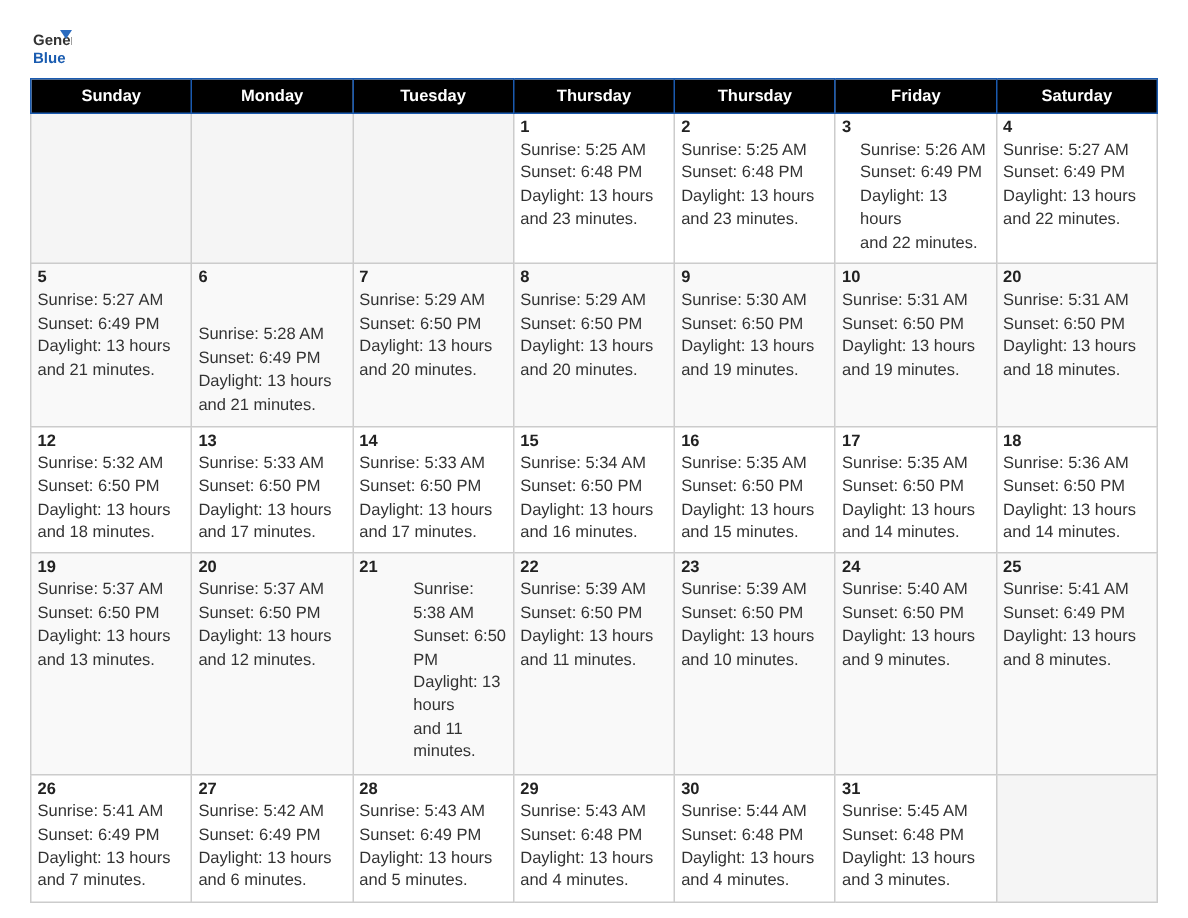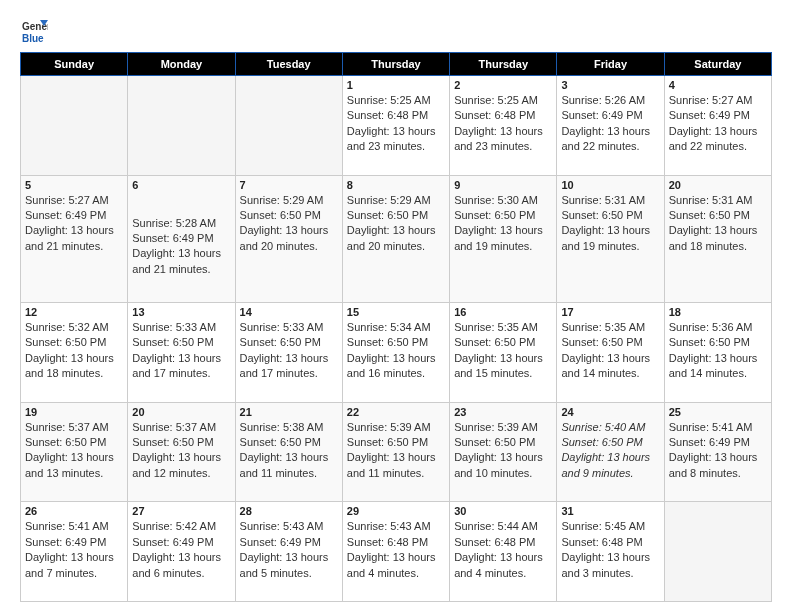--- a/index.html
+++ b/index.html
@@ -156,21 +156,21 @@
           </td>
           <td>
             <span class="day-number">2</span>
             <div class="day-info" style="white-space: pre-line;">Sunrise: 5:25 AM
 Sunset: 6:48 PM
 Daylight: 13 hours
 and 23 minutes.</div>
           </td>
           <td>
             <span class="day-number">3</span>
-            <div class="day-info" style="white-space: pre-line;">Sunrise: 5:26 AM
+            <div class="day-info" style="white-space: pre-line; margin-left: 12px;">Sunrise: 5:26 AM
 Sunset: 6:49 PM
 Daylight: 13 hours
 and 22 minutes.</div>
           </td>
           <td>
             <span class="day-number">4</span>
             <div class="day-info" style="white-space: pre-line;">Sunrise: 5:27 AM
 Sunset: 6:49 PM
 Daylight: 13 hours
 and 22 minutes.</div>
@@ -288,42 +288,42 @@
           </td>
           <td>
             <span class="day-number">20</span>
             <div class="day-info" style="white-space: pre-line;">Sunrise: 5:37 AM
 Sunset: 6:50 PM
 Daylight: 13 hours
 and 12 minutes.</div>
           </td>
           <td>
             <span class="day-number">21</span>
-            <div class="day-info" style="white-space: pre-line;">Sunrise: 5:38 AM
+            <div class="day-info" style="white-space: pre-line; margin-left: 36px;">Sunrise: 5:38 AM
 Sunset: 6:50 PM
 Daylight: 13 hours
 and 11 minutes.</div>
           </td>
           <td>
             <span class="day-number">22</span>
             <div class="day-info" style="white-space: pre-line;">Sunrise: 5:39 AM
 Sunset: 6:50 PM
 Daylight: 13 hours
 and 11 minutes.</div>
           </td>
           <td>
             <span class="day-number">23</span>
             <div class="day-info" style="white-space: pre-line;">Sunrise: 5:39 AM
 Sunset: 6:50 PM
 Daylight: 13 hours
 and 10 minutes.</div>
           </td>
           <td>
             <span class="day-number">24</span>
-            <div class="day-info" style="white-space: pre-line; font-style: italic;">Sunrise: 5:40 AM
+            <div class="day-info" style="white-space: pre-line;">Sunrise: 5:40 AM
 Sunset: 6:50 PM
 Daylight: 13 hours
 and 9 minutes.</div>
           </td>
           <td>
             <span class="day-number">25</span>
             <div class="day-info" style="white-space: pre-line;">Sunrise: 5:41 AM
 Sunset: 6:49 PM
 Daylight: 13 hours
 and 8 minutes.</div>

